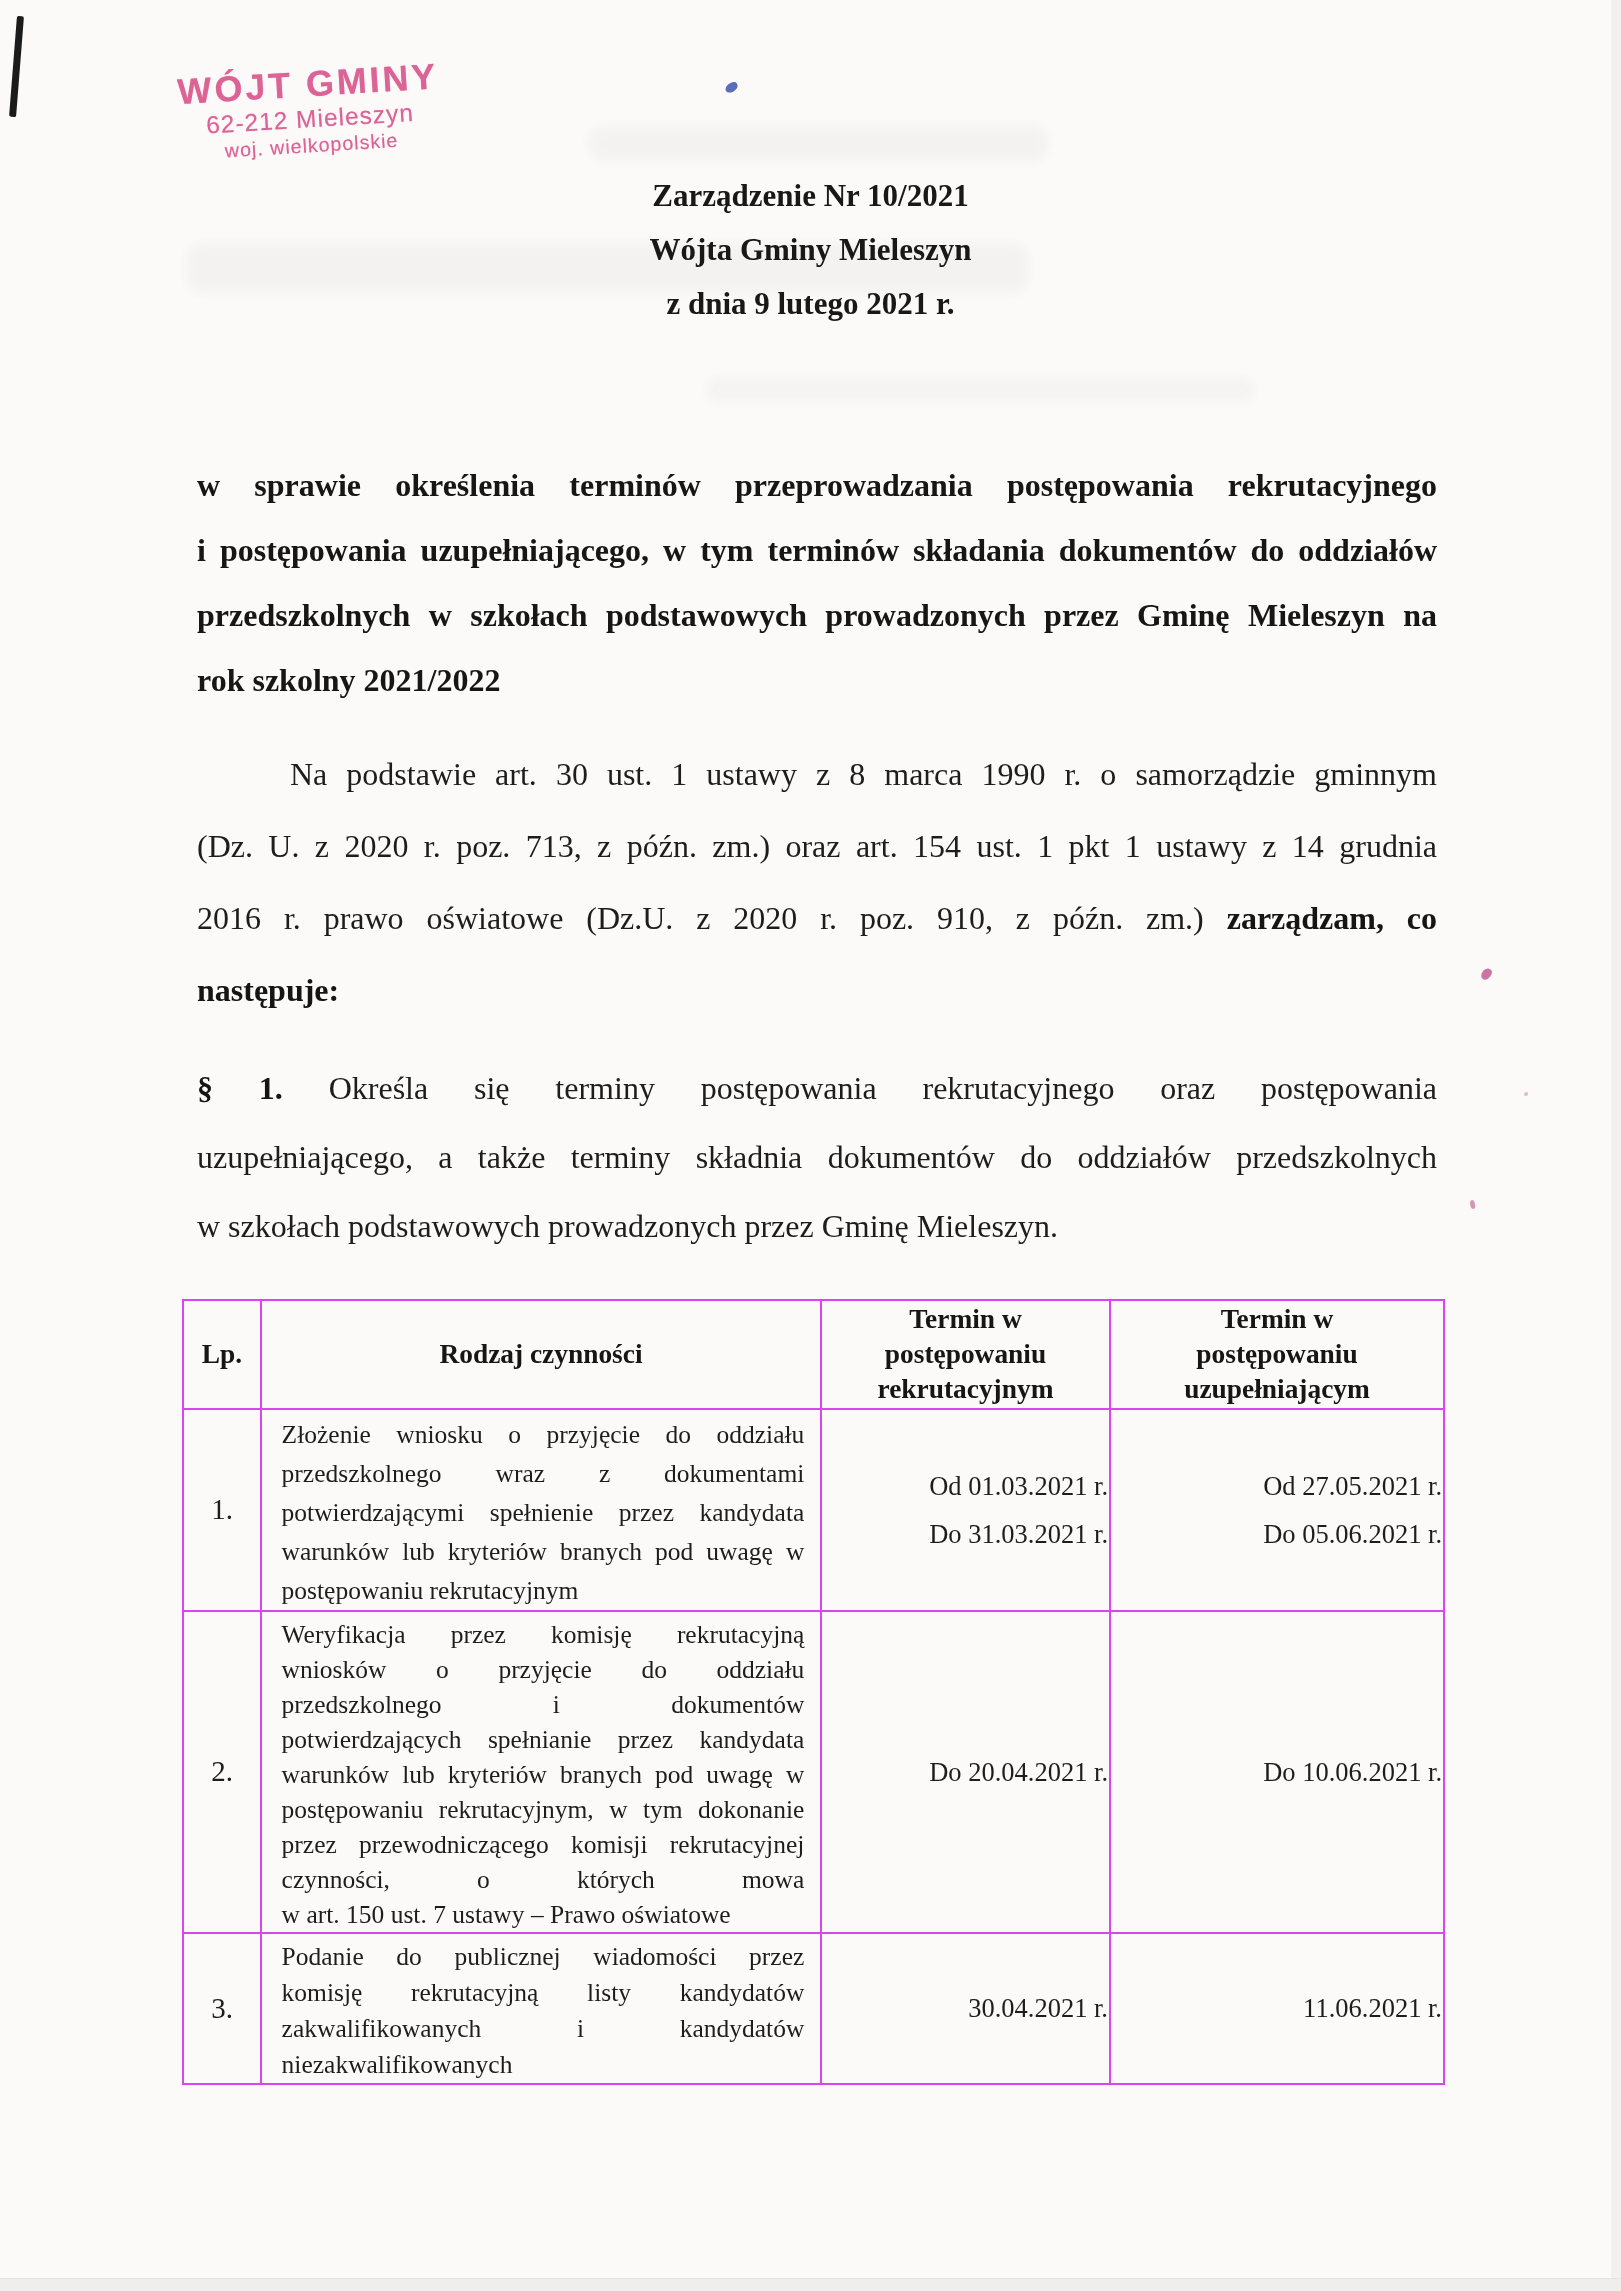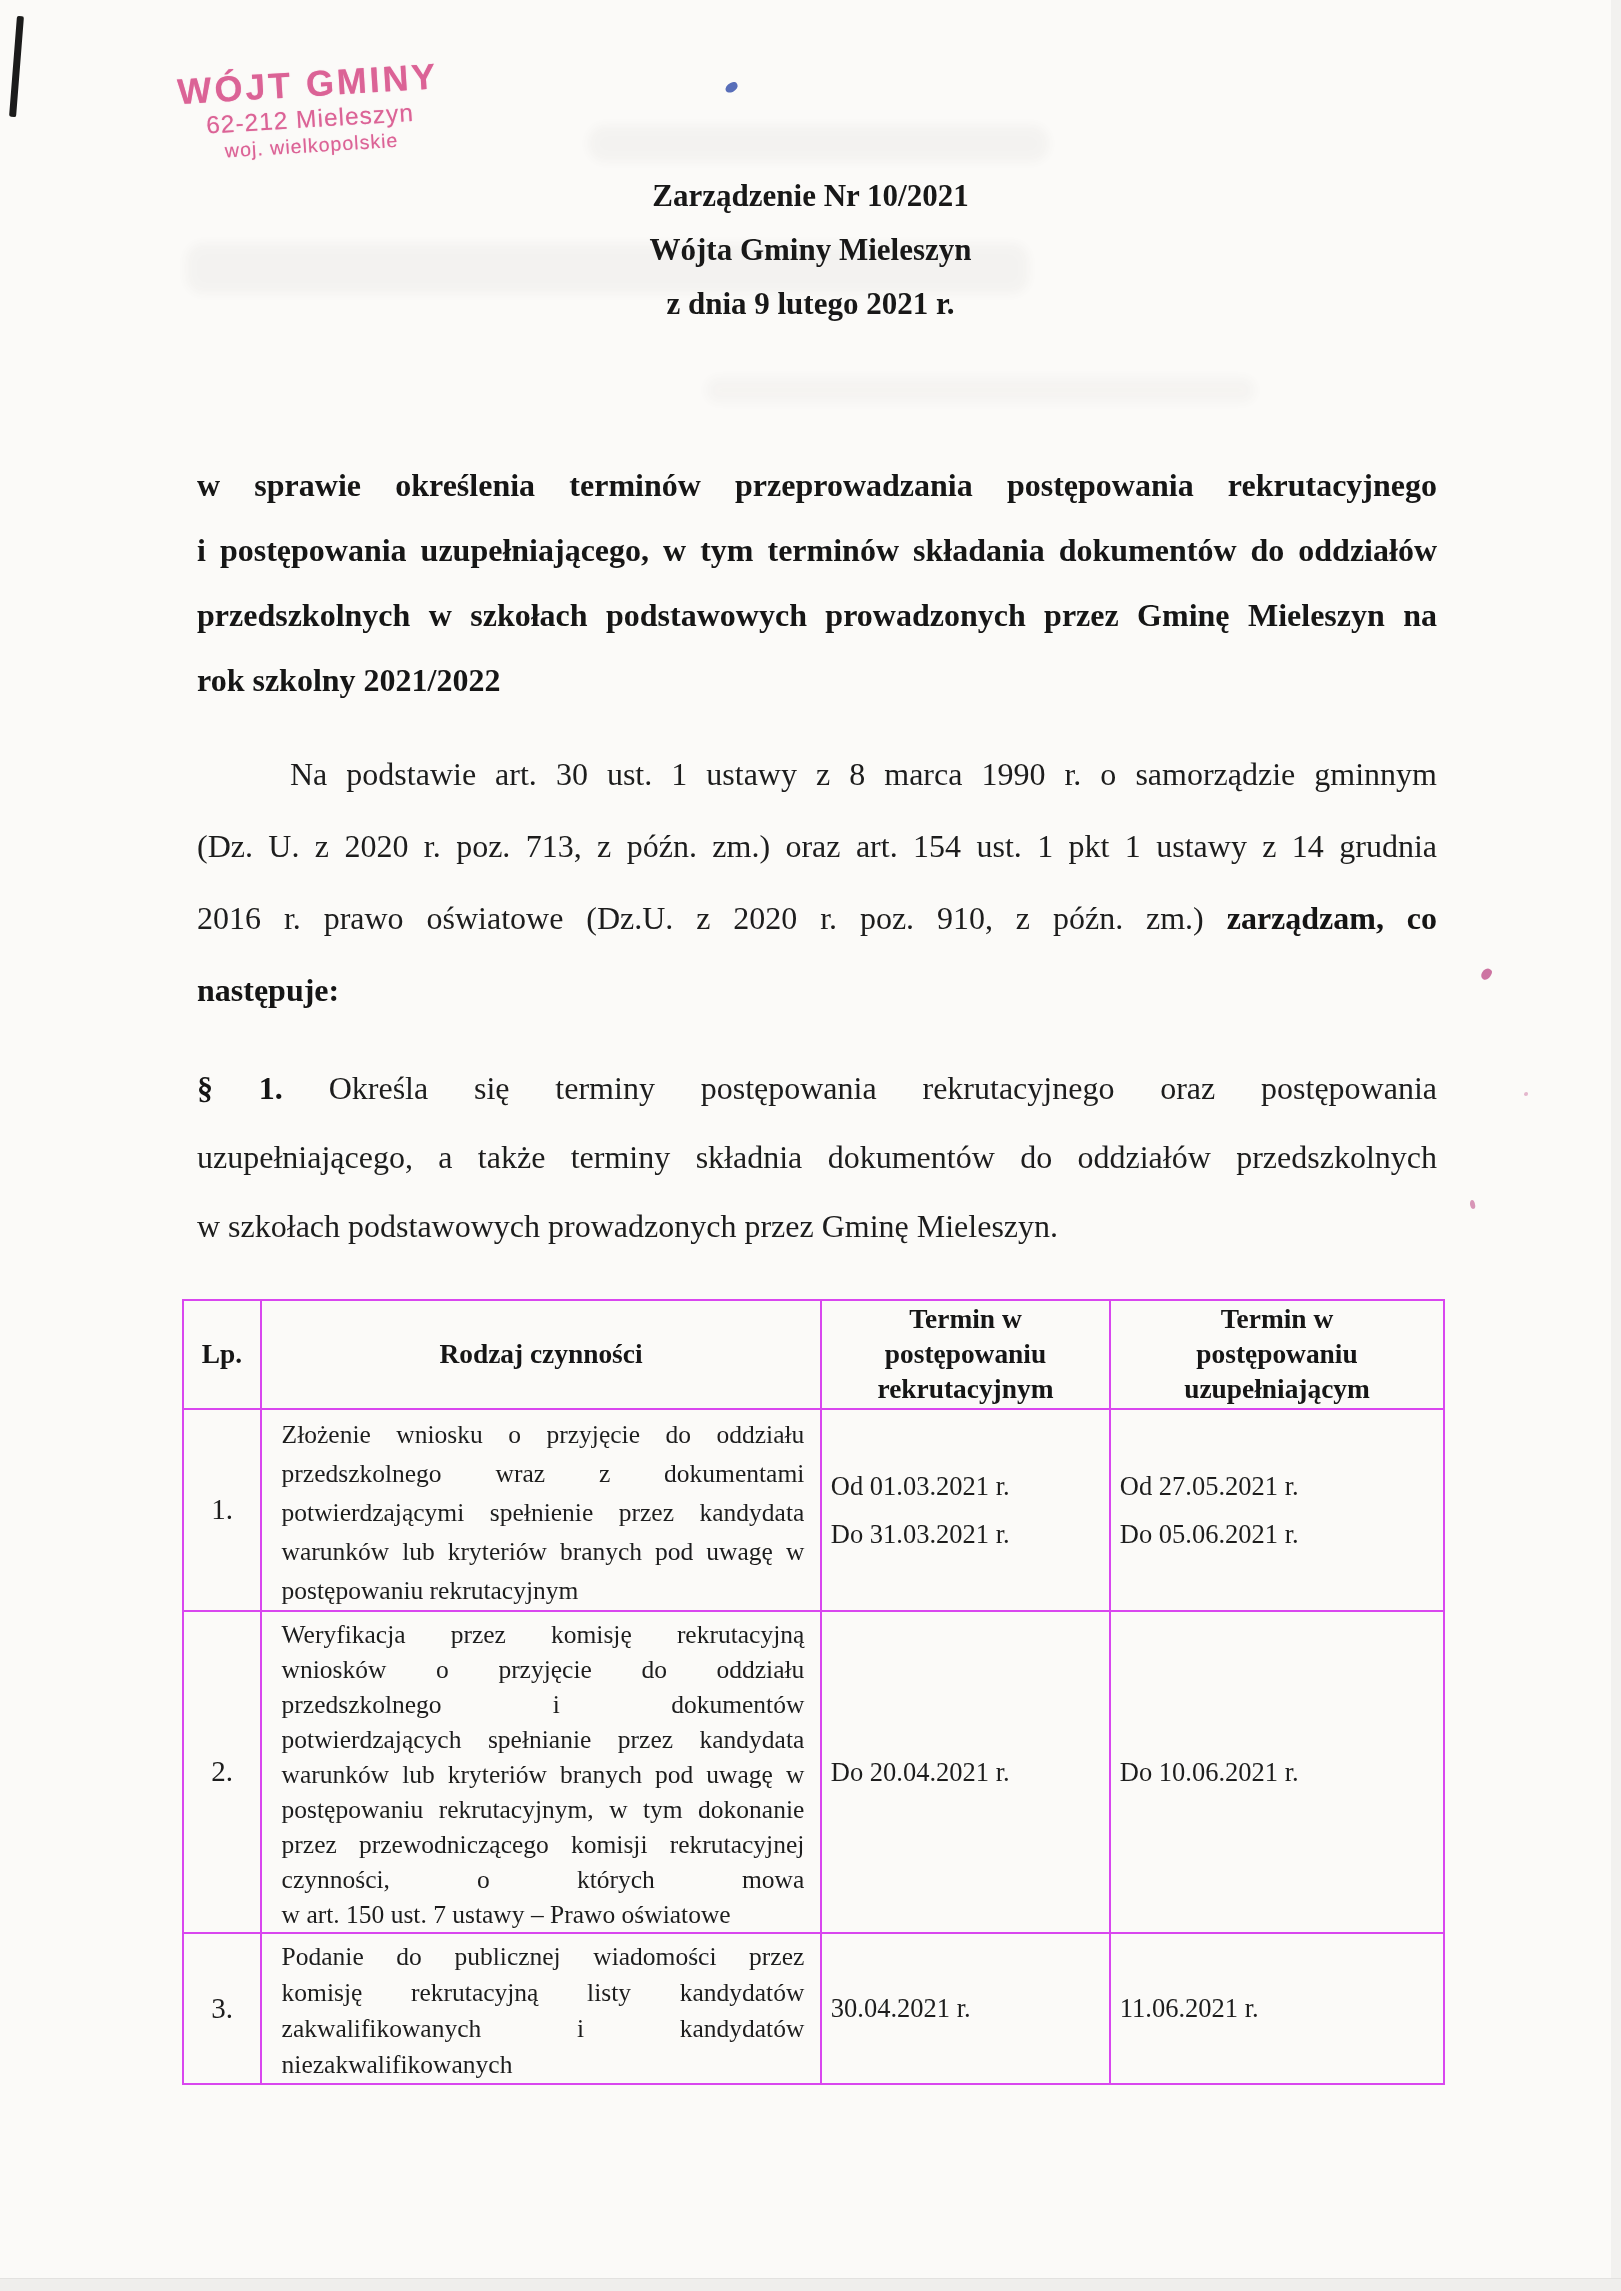--- a/index.html
+++ b/index.html
@@ -55,21 +55,21 @@
   .act{vertical-align:top;padding:4.9px 15.7px 0 19.6px;}
   .al{text-align:justify;text-align-last:justify;white-space:nowrap;}
   .al.last{text-align-last:left;}
   .r1 .al{line-height:39px;}
   .r2 .al{line-height:35px;}
   .r3 .al{line-height:36px;}
   .r1 td{height:193px;}
   .r2 td{height:312px;}
   .r3 td{height:139px;}
   .dt{padding-left:8.8px;font-size:26.5px;}
-  .dl{line-height:48px;text-align:left;}
+  .dl{line-height:48px;text-align:right;}
 </style>
 </head>
 <body>
 
 <div class="page">
 
   <div class="artifact-line"></div>
   <div class="smudge sm1"></div>
   <div class="smudge sm2"></div>
   <div class="smudge sm3"></div>

